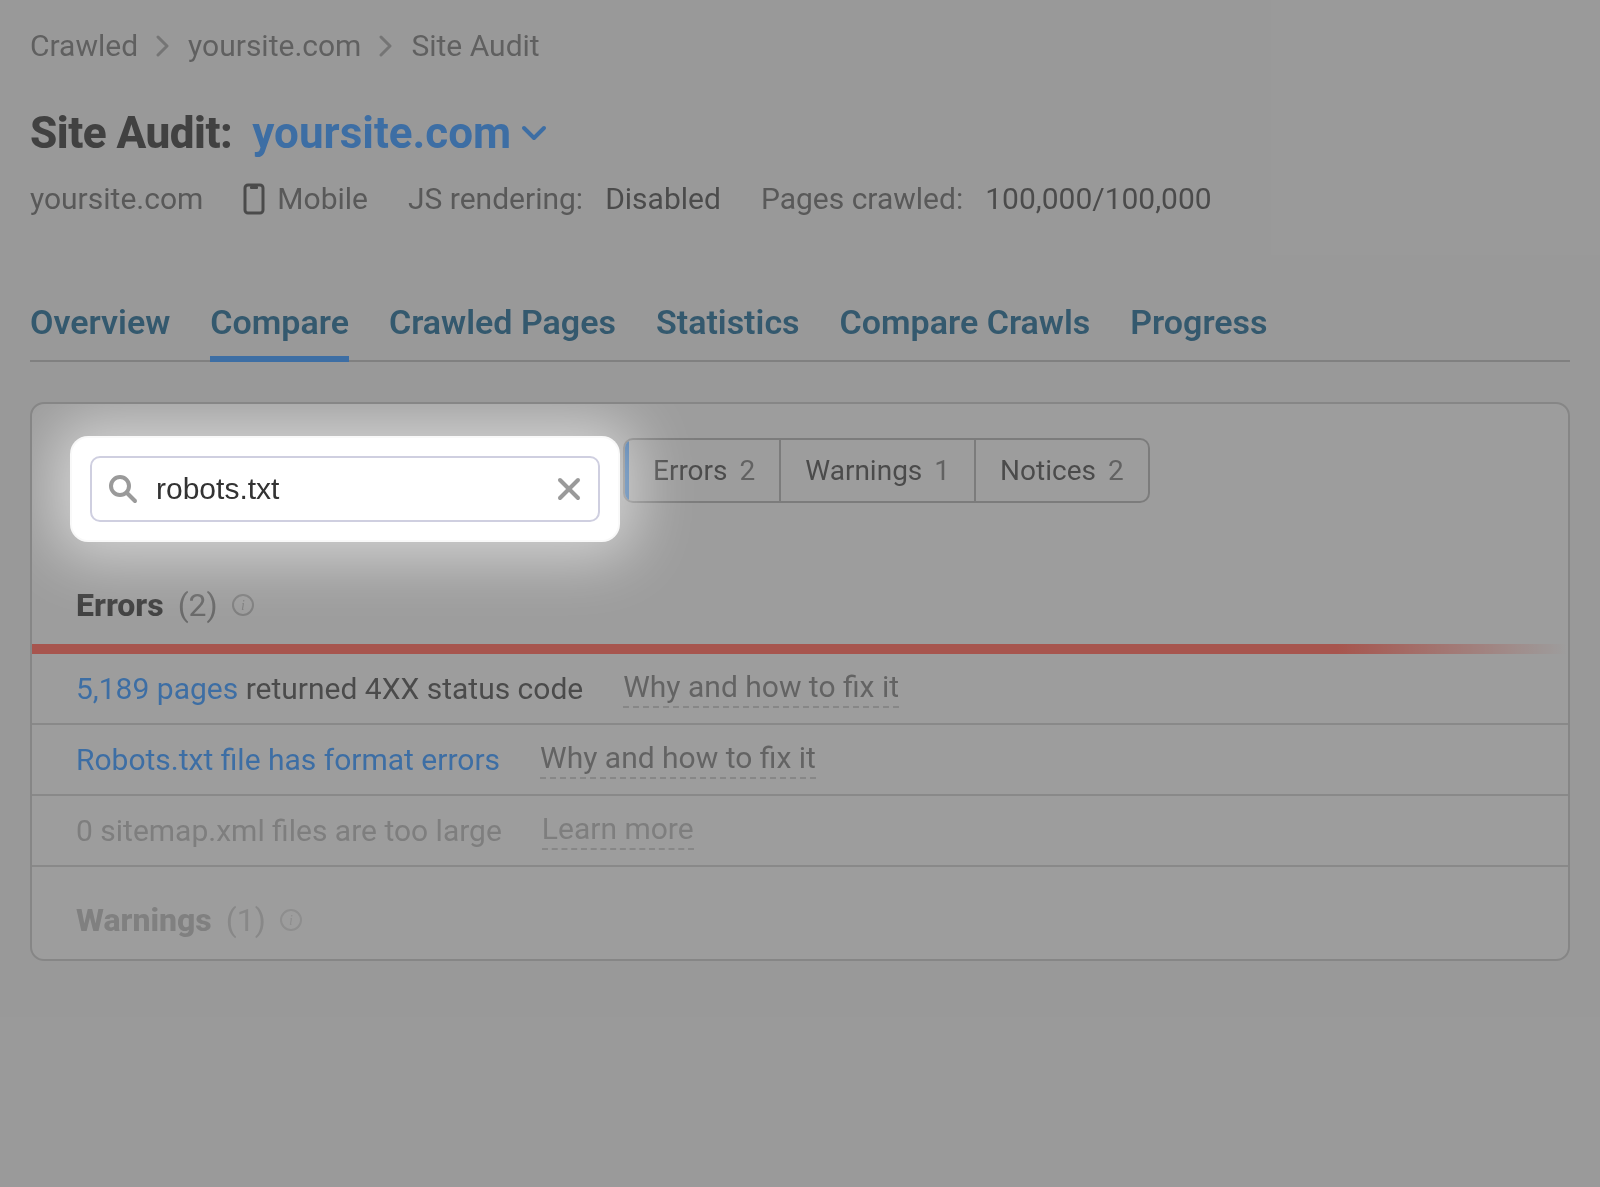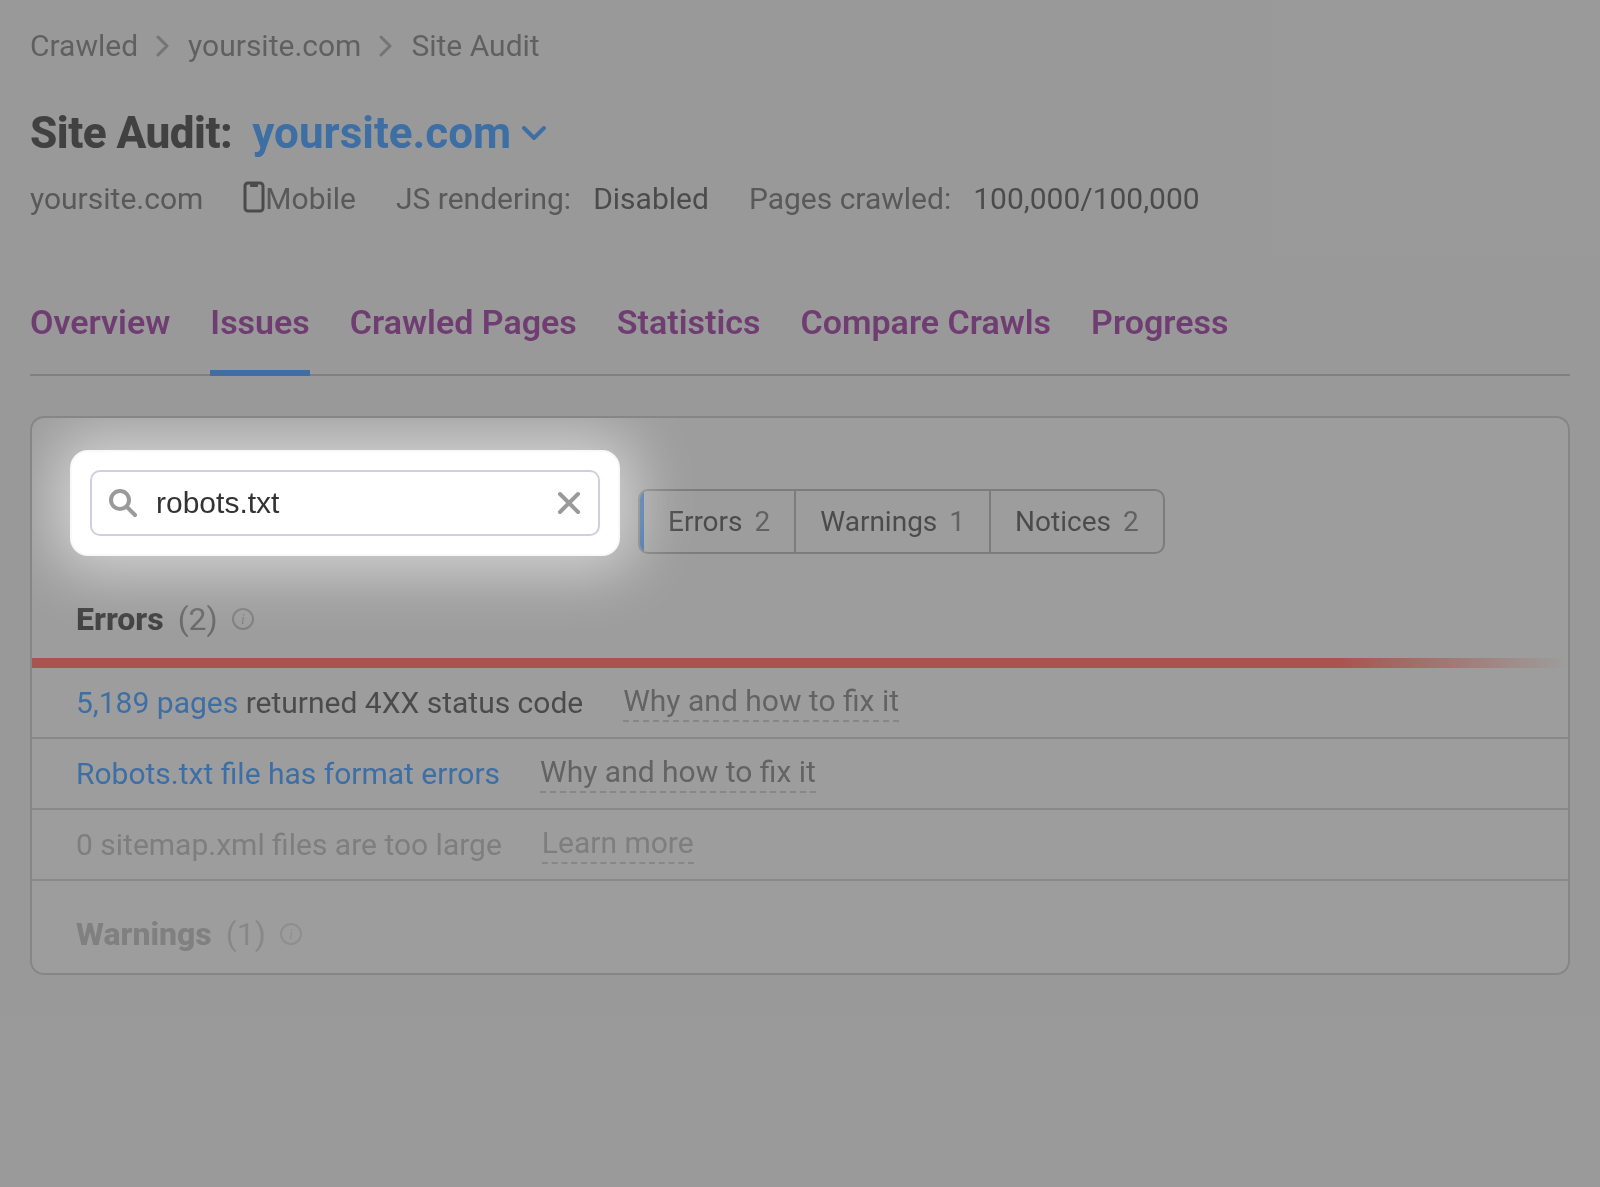--- a/index.html
+++ b/index.html
@@ -74,40 +74,40 @@
 
   
   .meta{
     margin-top:22px;
     display:flex;
     align-items:center;
     gap:40px;
     font-size:30px;
     color:#4a4a4a;
   }
-  .meta .device{display:flex;gap:0;}
+  .meta .device{display:flex;align-items:center;gap:12px;}
   .meta .mobile-icon svg{display:block;}
   .meta .kv{display:flex;gap:22px;}
   .meta .kv .k{color:#4a4a4a;}
   .meta .kv .v{color:#333;}
 
   
   .tabs{
     margin-top:86px;
     display:flex;
     gap:40px;
     font-size:34px;
     font-weight:600;
     color:#333;
     border-bottom:2px solid #8e8e8e;
   }
   .tab{
-    padding-bottom:32px;
+    padding-bottom:18px;
     cursor:pointer;
-    color:#701a75;
+    color:#0c4a6e;
     position:relative;
   }
   .tab.active::after{
     content:"";
     position:absolute;
     left:0;right:0;bottom:-2px;
     height:6px;
     background:var(--link);
   }
 
@@ -116,22 +116,22 @@
     margin-top:40px;
     border:2px solid #989898;
     border-radius:14px;
     background:var(--card);
     overflow:hidden;
   }
 
   .card-top{
     padding:34px 40px 24px 40px;
     display:flex;
-    align-items:flex-end;
-    gap:20px;
+    align-items:flex-start;
+    gap:5px;
   }
 
   
   .search-spot{
     position:relative;
     z-index:100; 
     background:#fff;
     border-radius:16px;
     padding:18px;
     box-shadow:0 0 0 2px rgba(255,255,255,0.9), 0 0 60px 18px rgba(255,255,255,0.55);
@@ -272,21 +272,21 @@
       <span class="v">Disabled</span>
     </span>
     <span class="kv">
       <span class="k">Pages crawled:</span>
       <span class="v">100,000/100,000</span>
     </span>
   </div>
 
   <div class="tabs">
     <div class="tab">Overview</div>
-    <div class="tab active">Issues</div>
+    <div class="tab active">Compare</div>
     <div class="tab">Crawled Pages</div>
     <div class="tab">Statistics</div>
     <div class="tab">Compare Crawls</div>
     <div class="tab">Progress</div>
   </div>
 
   <div class="card">
 
     <div class="card-top">
       <div class="search-spot">

